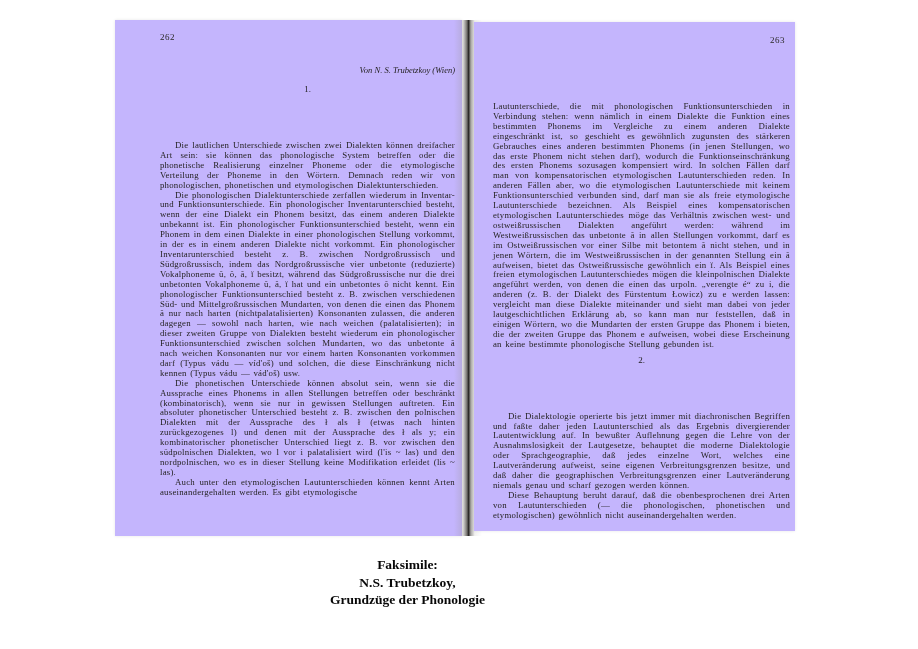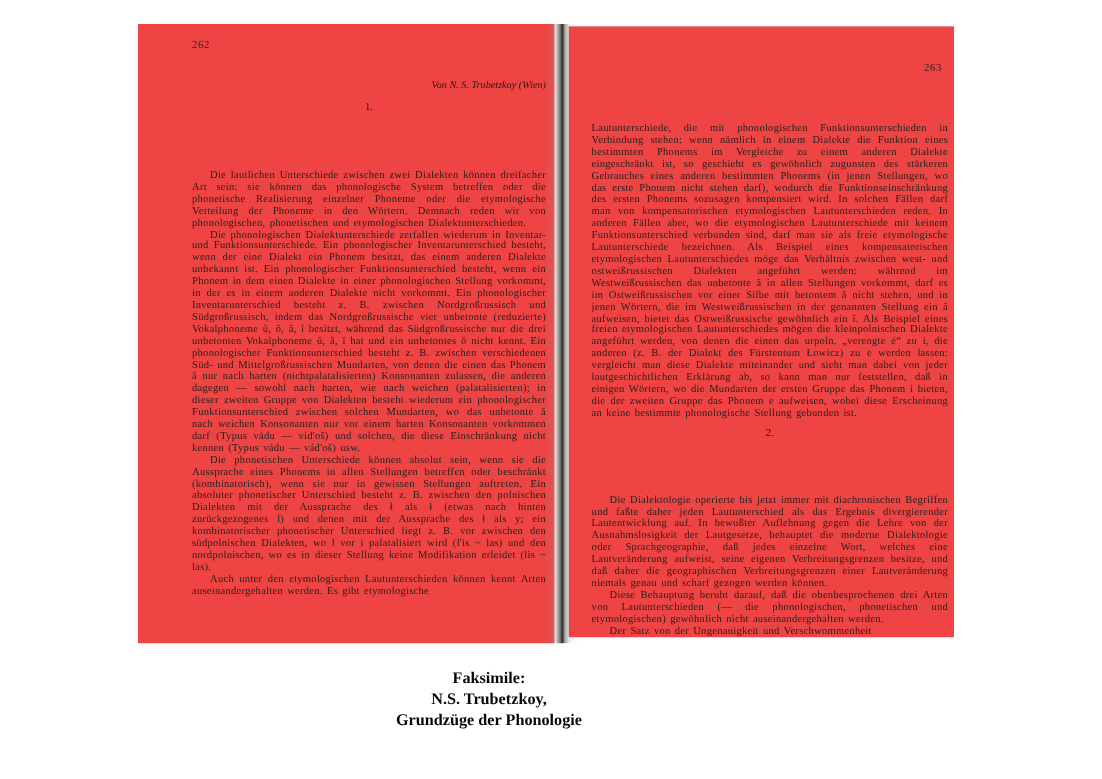--- a/index.html
+++ b/index.html
@@ -5,21 +5,21 @@
   html, body { margin: 0; padding: 0; }
   body {
     width: 918px; height: 649px;
     background: #ffffff;
     position: relative;
     font-family: "Liberation Serif", serif;
     overflow: hidden;
   }
   .page {
     position: absolute;
-    background: #ef4444;
+    background: #c4b5fd;
     box-shadow: 0 0 3px rgba(0,0,0,0.10);
     color: #1e1c1a;
   }
   .page-left  { left: 115px; top: 20px; width: 347px; height: 516px; }
   .page-right { left: 474px; top: 22px; width: 321px; height: 509px; }
   .spine {
     position: absolute;
     left: 454px; top: 20px; width: 28px; height: 516px;
     background: linear-gradient(90deg,
       rgba(170,168,164,0) 0%,
@@ -31,21 +31,21 @@
       rgba(255,255,255,0) 100%);
     pointer-events: none;
   }
   .pagenum {
     position: absolute;
     font-size: 9px;
     letter-spacing: 0.5px;
     color: #2a2826;
   }
   .pagenum-left  { top: 12px; left: 45px; }
-  .pagenum-right { top: 13px; right: 10px; margin-top: 16px; }
+  .pagenum-right { top: 13px; right: 10px; }
   .content-left  { padding: 31px 7px 0 45px; }
   .content-right { padding: 33px 5px 0 19px; }
   .title {
     font-size: 10px;
     font-weight: bold;
     letter-spacing: 1.4px;
     text-align: center;
     margin: 0 0 4px 0;
     white-space: nowrap;
   }
@@ -109,21 +109,20 @@
   <div class="page page-right">
     <div class="pagenum pagenum-right">263</div>
     <div class="content-right">
       <div class="body-text">
           <p class="para">Lautunterschiede, die mit phonologischen Funktionsunterschieden in Verbindung stehen: wenn nämlich in einem Dialekte die Funktion eines bestimmten Phonems im Vergleiche zu einem anderen Dialekte eingeschränkt ist, so geschieht es gewöhnlich zugunsten des stärkeren Gebrauches eines anderen bestimmten Phonems (in jenen Stellungen, wo das erste Phonem nicht stehen darf), wodurch die Funktionseinschränkung des ersten Phonems sozusagen kompensiert wird. In solchen Fällen darf man von kompensatorischen etymologischen Lautunterschieden reden. In anderen Fällen aber, wo die etymologischen Lautunterschiede mit keinem Funktionsunterschied verbunden sind, darf man sie als freie etymologische Lautunterschiede bezeichnen. Als Beispiel eines kompensatorischen etymologischen Lautunterschiedes möge das Verhältnis zwischen west- und ostweißrussischen Dialekten angeführt werden: während im Westweißrussischen das unbetonte ă in allen Stellungen vorkommt, darf es im Ostweißrussischen vor einer Silbe mit betontem ă nicht stehen, und in jenen Wörtern, die im Westweißrussischen in der genannten Stellung ein ă aufweisen, bietet das Ostweißrussische gewöhnlich ein ĭ. Als Beispiel eines freien etymologischen Lautunterschiedes mögen die kleinpolnischen Dialekte angeführt werden, von denen die einen das urpoln. „verengte é“ zu i, die anderen (z. B. der Dialekt des Fürstentum Łowicz) zu e werden lassen: vergleicht man diese Dialekte miteinander und sieht man dabei von jeder lautgeschichtlichen Erklärung ab, so kann man nur feststellen, daß in einigen Wörtern, wo die Mundarten der ersten Gruppe das Phonem i bieten, die der zweiten Gruppe das Phonem e aufweisen, wobei diese Erscheinung an keine bestimmte phonologische Stellung gebunden ist.</p>
         </div>
       <div class="section-num section-num-mid">2.</div>
       <div class="body-text">
           <p class="para indent">Die Dialektologie operierte bis jetzt immer mit diachronischen Begriffen und faßte daher jeden Lautunterschied als das Ergebnis divergierender Lautentwicklung auf. In bewußter Auflehnung gegen die Lehre von der Ausnahmslosigkeit der Lautgesetze, behauptet die moderne Dialektologie oder Sprachgeographie, daß jedes einzelne Wort, welches eine Lautveränderung aufweist, seine eigenen Verbreitungsgrenzen besitze, und daß daher die geographischen Verbreitungsgrenzen einer Lautveränderung niemals genau und scharf gezogen werden können.</p>
           <p class="para indent">Diese Behauptung beruht darauf, daß die obenbesprochenen drei Arten von Lautunterschieden (— die phonologischen, phonetischen und etymologischen) gewöhnlich nicht auseinandergehalten werden.</p>
-          <p class="para indent">Der Satz von der Ungenauigkeit und Verschwommenheit</p>
         </div>
     </div>
   </div>
 
   <div class="caption">
       <p class="caption-line">Faksimile:</p>
       <p class="caption-line">N.S. Trubetzkoy,</p>
       <p class="caption-line">Grundzüge der Phonologie</p>
     </div>
 

